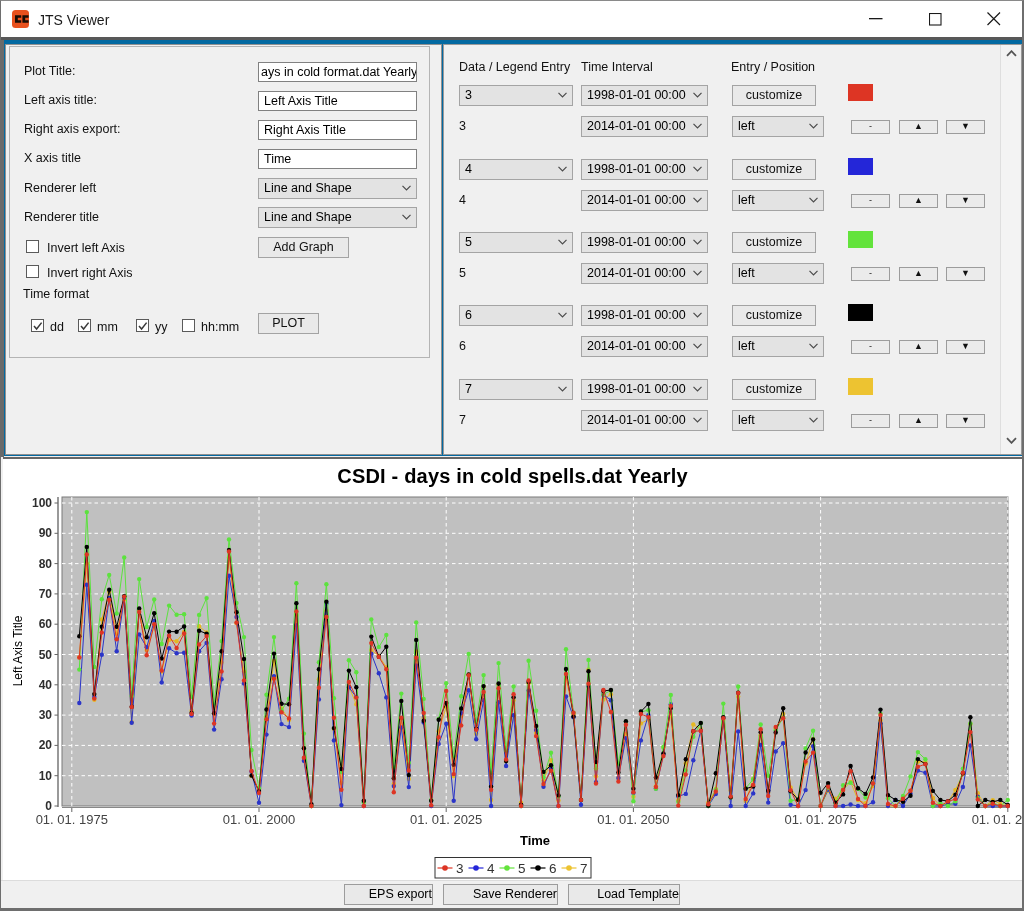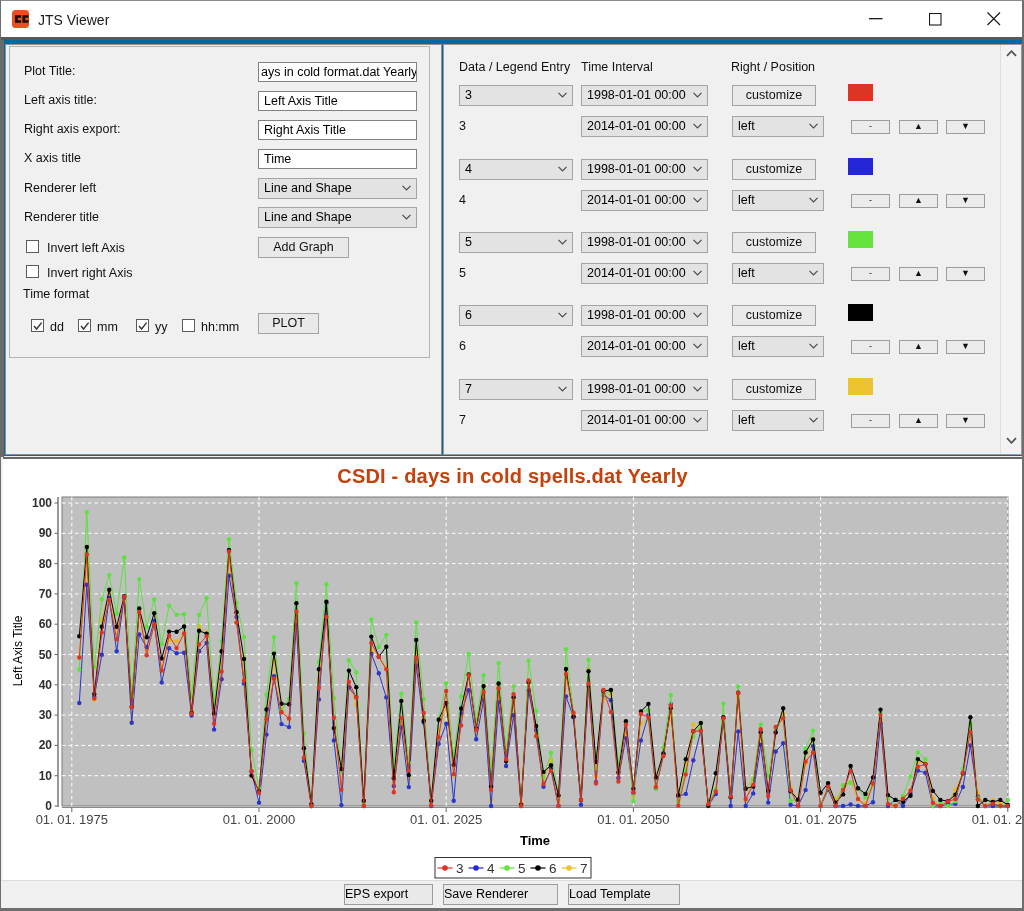--- a/index.html
+++ b/index.html
@@ -19,23 +19,23 @@
 .combo{position:absolute;background:#e3e3e3;border:1px solid #a4a4a4;font-size:12.5px;line-height:19px;padding-left:5px;white-space:nowrap;overflow:hidden}
 .combo svg{position:absolute;right:5px;top:6px}
 .btn{position:absolute;background:#e9e9e9;border:1px solid #a3a3a3;font-size:12.5px;text-align:center;color:#111}
 .cb{position:absolute;width:13px;height:13px;background:#fff;border:1px solid #5a5a5a}
 .cb svg{position:absolute;left:0px;top:1px}
 .hdr{position:absolute;font-size:12.5px;color:#111}
 .swatch{position:absolute;width:25px;height:17px}
 .smallbtn{position:absolute;width:39px;height:14px;background:#ebebeb;border:1px solid #9c9c9c;font-size:9px;text-align:center;line-height:11px;color:#111}
 .scroll{position:absolute;left:556px;top:0px;width:20px;height:409px;background:#f3f3f3;border-left:1px solid #dedede}
 .chartarea{left:3px;top:457px;width:1019px;height:423px;background:#fff;border-top:2px solid #666}
-.ctitle{position:absolute;left:0;top:6px;width:1019px;text-align:center;font-size:20px;letter-spacing:0.2px;font-weight:bold;color:#c2410c}
+.ctitle{position:absolute;left:0;top:6px;width:1019px;text-align:center;font-size:20px;letter-spacing:0.2px;font-weight:bold;color:#000000}
 .bottombar{left:1px;top:880px;width:1021px;height:28px;background:#f0f0f0;border-top:1px solid #dcdcdc}
-.bbtn{position:absolute;top:3px;height:21px;background:#e9e9e9;border:1px solid #9c9c9c;font-size:12.5px;text-align:left;line-height:19px}
+.bbtn{position:absolute;top:3px;height:21px;background:#e9e9e9;border:1px solid #9c9c9c;font-size:12.5px;text-align:right;line-height:19px}
 </style></head>
 <body>
 <div class="titlebar abs">
     <div class="appicon abs"><svg width="17" height="18" viewBox="0 0 17 18">
         <path d="M3 5.2 h6.2 v2.6 h-3.4 v2.4 h3.4 v2.6 h-6.2 z" fill="#190d05"></path>
         <path d="M10.4 5.2 h6.2 v2.6 h-3.4 v2.4 h3.4 v2.6 h-6.2 z" fill="#190d05"></path>
       </svg></div>
     <div class="apptitle abs">JTS Viewer</div>
     <svg class="abs" style="left:869px;top:18px" width="14" height="2">
       <rect width="13.5" height="1.3" fill="#1a1a1a"></rect>
@@ -92,21 +92,21 @@
       </div>
       <div class="lbl" style="left:149px;top:275px">yy</div>
       <div class="cb" style="left:176px;top:274px"></div>
       <div class="lbl" style="left:195px;top:275px">hh:mm</div>
       <div class="btn" style="left:252px;top:192px;width:91px;height:21px;line-height:19px">Add Graph</div>
       <div class="btn" style="left:252px;top:268px;width:61px;height:21px;line-height:19px">PLOT</div>
     </div>
     <div class="panelR abs">
       <div class="hdr" style="left:15px;top:15px">Data / Legend Entry</div>
       <div class="hdr" style="left:137px;top:15px">Time Interval</div>
-      <div class="hdr" style="left:287px;top:15px">Right / Position</div>
+      <div class="hdr" style="left:287px;top:15px">Entry / Position</div>
       <div class="combo" style="left:15px;top:40px;width:114px;height:21px">3<svg width="9" height="6" viewBox="0 0 9 6">
           <path d="M0.5 0.8 L4.5 4.8 L8.5 0.8" fill="none" stroke="#4a4a4a" stroke-width="1.2"></path>
         </svg></div>
       <div class="combo" style="left:137px;top:40px;width:127px;height:21px">1998-01-01 00:00<svg width="9" height="6" viewBox="0 0 9 6">
           <path d="M0.5 0.8 L4.5 4.8 L8.5 0.8" fill="none" stroke="#4a4a4a" stroke-width="1.2"></path>
         </svg></div>
       <div class="btn" style="left:288px;top:40px;width:84px;height:21px;line-height:19px">customize</div>
       <div class="swatch" style="left:404px;top:39px;background:#dd3524"></div>
       <div class="lbl" style="left:15px;top:74px">3</div>
       <div class="combo" style="left:137px;top:71px;width:127px;height:21px">2014-01-01 00:00<svg width="9" height="6" viewBox="0 0 9 6">

